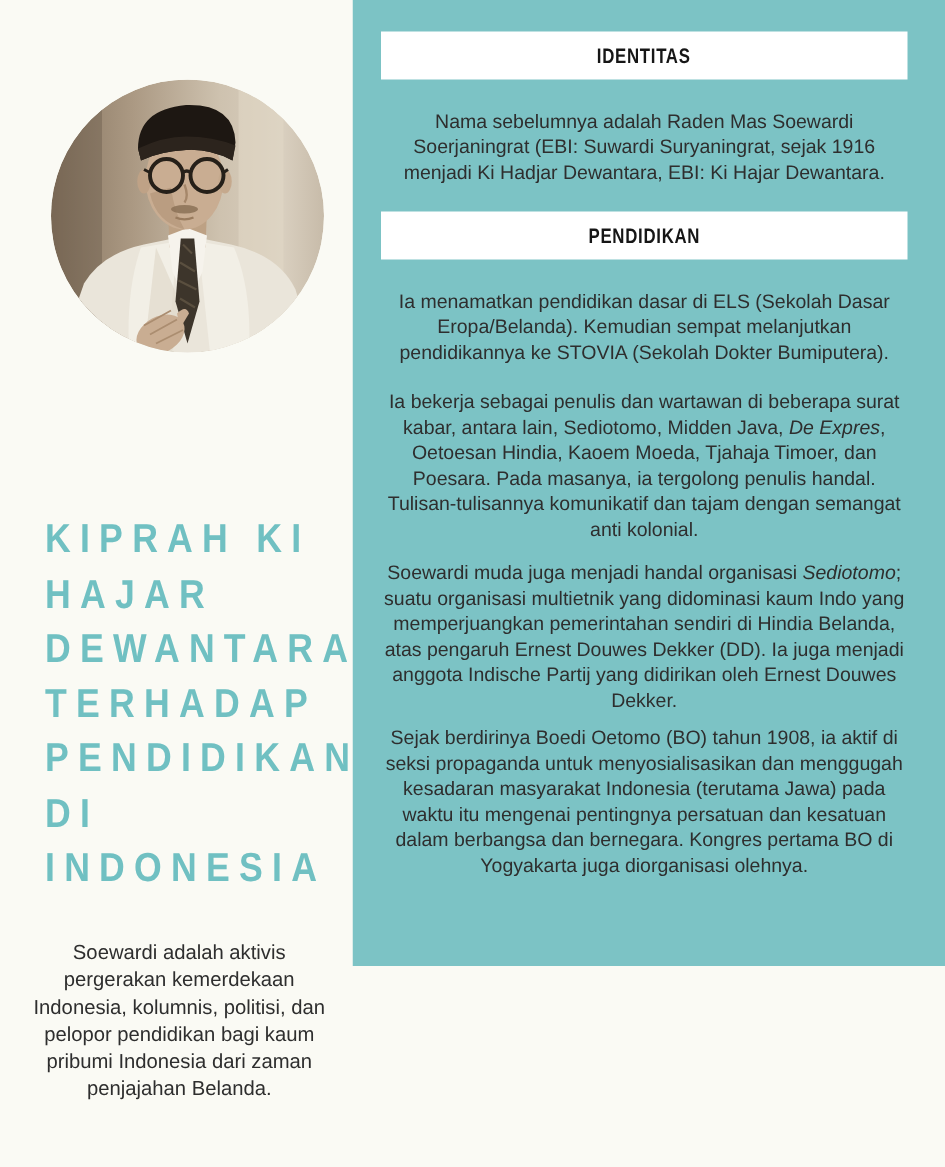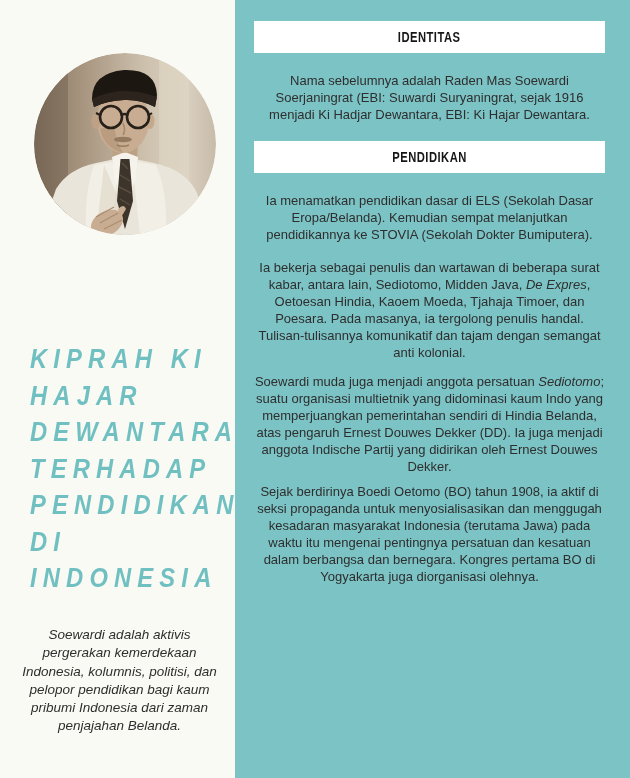--- a/index.html
+++ b/index.html
@@ -17,21 +17,20 @@
     display:flex;
     background:var(--left-bg);
   }
   
   .left-panel{
     position:relative;
     width:235px;
     height:736px;
     background:var(--left-bg);
     flex:none;
-    font-style:italic;
   }
   .portrait{
     position:absolute;
     top:53px;left:34px;
     width:182px;height:182px;
     border-radius:50%;
     overflow:hidden;
   }
   .portrait svg{display:block;width:100%;height:100%;}
   .main-title{
@@ -53,21 +52,21 @@
     position:absolute;
     top:626px;left:17px;right:13px;
     text-align:center;
     color:var(--ink);
     font-size:13.5px;
     line-height:18.3px;
   }
   
   .right-panel{
     width:395px;
-    height:778px;
+    height:644px;
     background:var(--teal);
     padding:0 25px 0 19px;
     flex:none;
   }
   .section-header{
     background:var(--header-bg);
     height:32px;
     display:flex;
     align-items:center;
     justify-content:center;
@@ -181,16 +180,16 @@
   </div>
   <p class="para mt-p1"><span>Nama sebelumnya adalah Raden Mas Soewardi Soerjaningrat (EBI: Suwardi Suryaningrat, sejak 1916 menjadi Ki Hadjar Dewantara, EBI: Ki Hajar Dewantara.</span></p>
 
   <div class="section-header mt-h2">
     <span class="htext">PENDIDIKAN</span>
   </div>
   <p class="para mt-p3"><span>Ia menamatkan pendidikan dasar di ELS (Sekolah Dasar Eropa/Belanda). Kemudian sempat melanjutkan pendidikannya ke STOVIA (Sekolah Dokter Bumiputera).</span></p>
 
   <p class="para mt-p4"><span>Ia bekerja sebagai penulis dan wartawan di beberapa surat kabar, antara lain, Sediotomo, Midden Java, </span><em>De Expres</em><span>, Oetoesan Hindia, Kaoem Moeda, Tjahaja Timoer, dan Poesara. Pada masanya, ia tergolong penulis handal. Tulisan-tulisannya komunikatif dan tajam dengan semangat anti kolonial.</span></p>
 
-  <p class="para mt-p5"><span>Soewardi muda juga menjadi anggota persatuan </span><em>Sediotomo</em><span>; suatu organisasi multietnik yang didominasi kaum Indo yang memperjuangkan pemerintahan sendiri di Hindia Belanda, atas pengaruh Ernest Douwes Dekker (DD). Ia juga menjadi anggota Indische Partij yang didirikan oleh Ernest Douwes Dekker.</span></p>
+  <p class="para mt-p5"><span>Soewardi muda juga menjadi handal organisasi </span><em>Sediotomo</em><span>; suatu organisasi multietnik yang didominasi kaum Indo yang memperjuangkan pemerintahan sendiri di Hindia Belanda, atas pengaruh Ernest Douwes Dekker (DD). Ia juga menjadi anggota Indische Partij yang didirikan oleh Ernest Douwes Dekker.</span></p>
   <p class="para mt-p6"><span>Sejak berdirinya Boedi Oetomo (BO) tahun 1908, ia aktif di seksi propaganda untuk menyosialisasikan dan menggugah kesadaran masyarakat Indonesia (terutama Jawa) pada waktu itu mengenai pentingnya persatuan dan kesatuan dalam berbangsa dan bernegara. Kongres pertama BO di Yogyakarta juga diorganisasi olehnya.</span></p>
 
 </div>
 
 </body></html>

